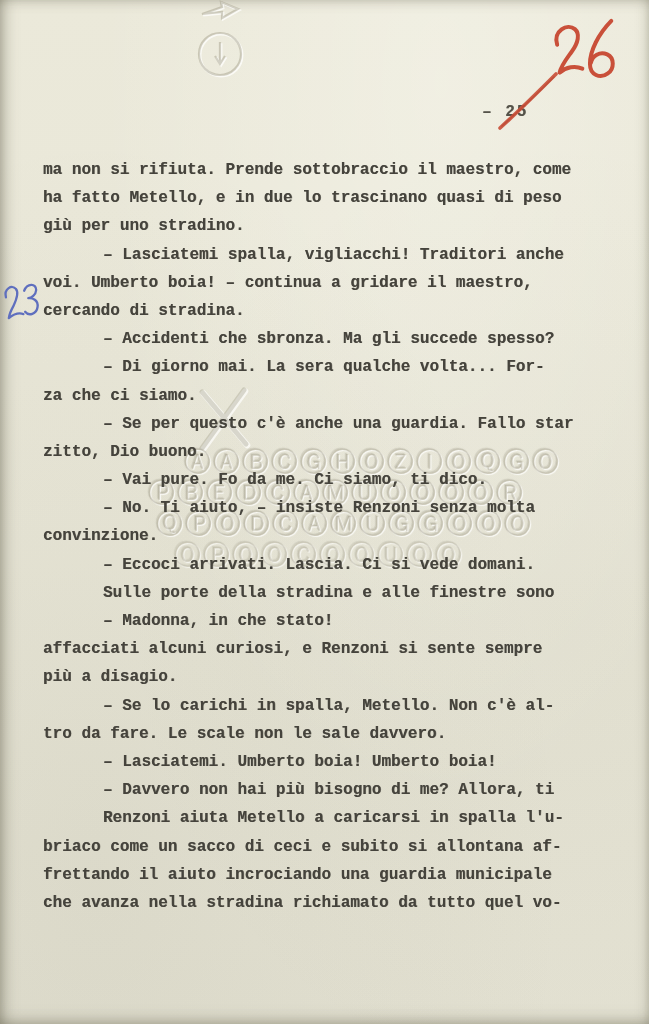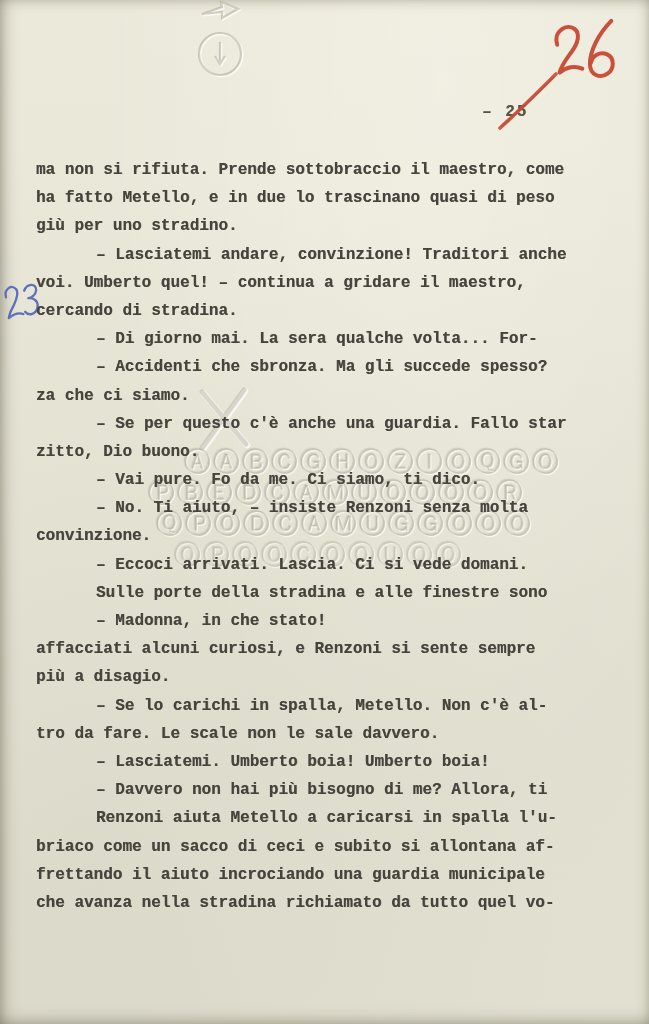--- a/index.html
+++ b/index.html
@@ -16,21 +16,21 @@
       radial-gradient(ellipse at 85% 60%, rgba(120,118,92,0.06), rgba(120,118,92,0) 55%),
       linear-gradient(180deg,#ebe9da 0%,#e8e6d7 55%,#e3e1d2 100%);
     box-shadow:
       inset 12px 0 16px -10px rgba(95,93,72,0.55),
       inset -9px 0 14px -9px rgba(95,93,72,0.35),
       inset 0 9px 14px -9px rgba(95,93,72,0.30),
       inset 0 -12px 16px -10px rgba(95,93,72,0.40);
   }
   
   .typed-body{
-    position:absolute;left:36px;top:156px;width:575px;
+    position:absolute;left:43px;top:156px;width:575px;
     font-family:"Liberation Mono",monospace;
     font-size:16px;font-weight:700;
     color:#45433c;
     text-shadow:0.4px 0.4px 0.6px rgba(62,60,52,0.55);
   }
   .line{height:28.2px;line-height:28.2px;white-space:pre;}
   .line.indent{padding-left:60px;}
   
   .typed-pagenum{
     position:absolute;left:482px;top:103px;
@@ -106,25 +106,25 @@
     <g fill="none" stroke="#5f6fbe" stroke-width="2.3" stroke-linecap="round" stroke-linejoin="round">
       <path d="M5,14 C4,5 13,2 16,7 C19,11 15,18 11,24 C8,28 6,31 5,35 C10,32 16,31 20,33"></path>
       <path d="M24,10 C28,3 37,4 36,11 C35,16 30,18 27,18 C31,18 37,21 35,28 C33,35 25,36 22,31"></path>
     </g>
   </svg>
 
   <div class="typed-body">
     <div class="line">ma non si rifiuta. Prende sottobraccio il maestro, come</div>
     <div class="line">ha fatto Metello, e in due lo trascinano quasi di peso</div>
     <div class="line">giù per uno stradino.</div>
-    <div class="line indent">– Lasciatemi andare, convinzione! Traditori anche</div>
-    <div class="line">voi. Umberto quel! – continua a gridare il maestro,</div>
+    <div class="line indent">– Lasciatemi spalla, vigliacchi! Traditori anche</div>
+    <div class="line">voi. Umberto boia! – continua a gridare il maestro,</div>
     <div class="line">cercando di stradina.</div>
+    <div class="line indent">– Accidenti che sbronza. Ma gli succede spesso?</div>
     <div class="line indent">– Di giorno mai. La sera qualche volta... For-</div>
-    <div class="line indent">– Accidenti che sbronza. Ma gli succede spesso?</div>
     <div class="line">za che ci siamo.</div>
     <div class="line indent">– Se per questo c'è anche una guardia. Fallo star</div>
     <div class="line">zitto, Dio buono.</div>
     <div class="line indent">– Vai pure. Fo da me. Ci siamo, ti dico.</div>
     <div class="line indent">– No. Ti aiuto, – insiste Renzoni senza molta</div>
     <div class="line">convinzione.</div>
     <div class="line indent">– Eccoci arrivati. Lascia. Ci si vede domani.</div>
     <div class="line indent">Sulle porte della stradina e alle finestre sono</div>
     <div class="line indent">– Madonna, in che stato!</div>
     <div class="line">affacciati alcuni curiosi, e Renzoni si sente sempre</div>

